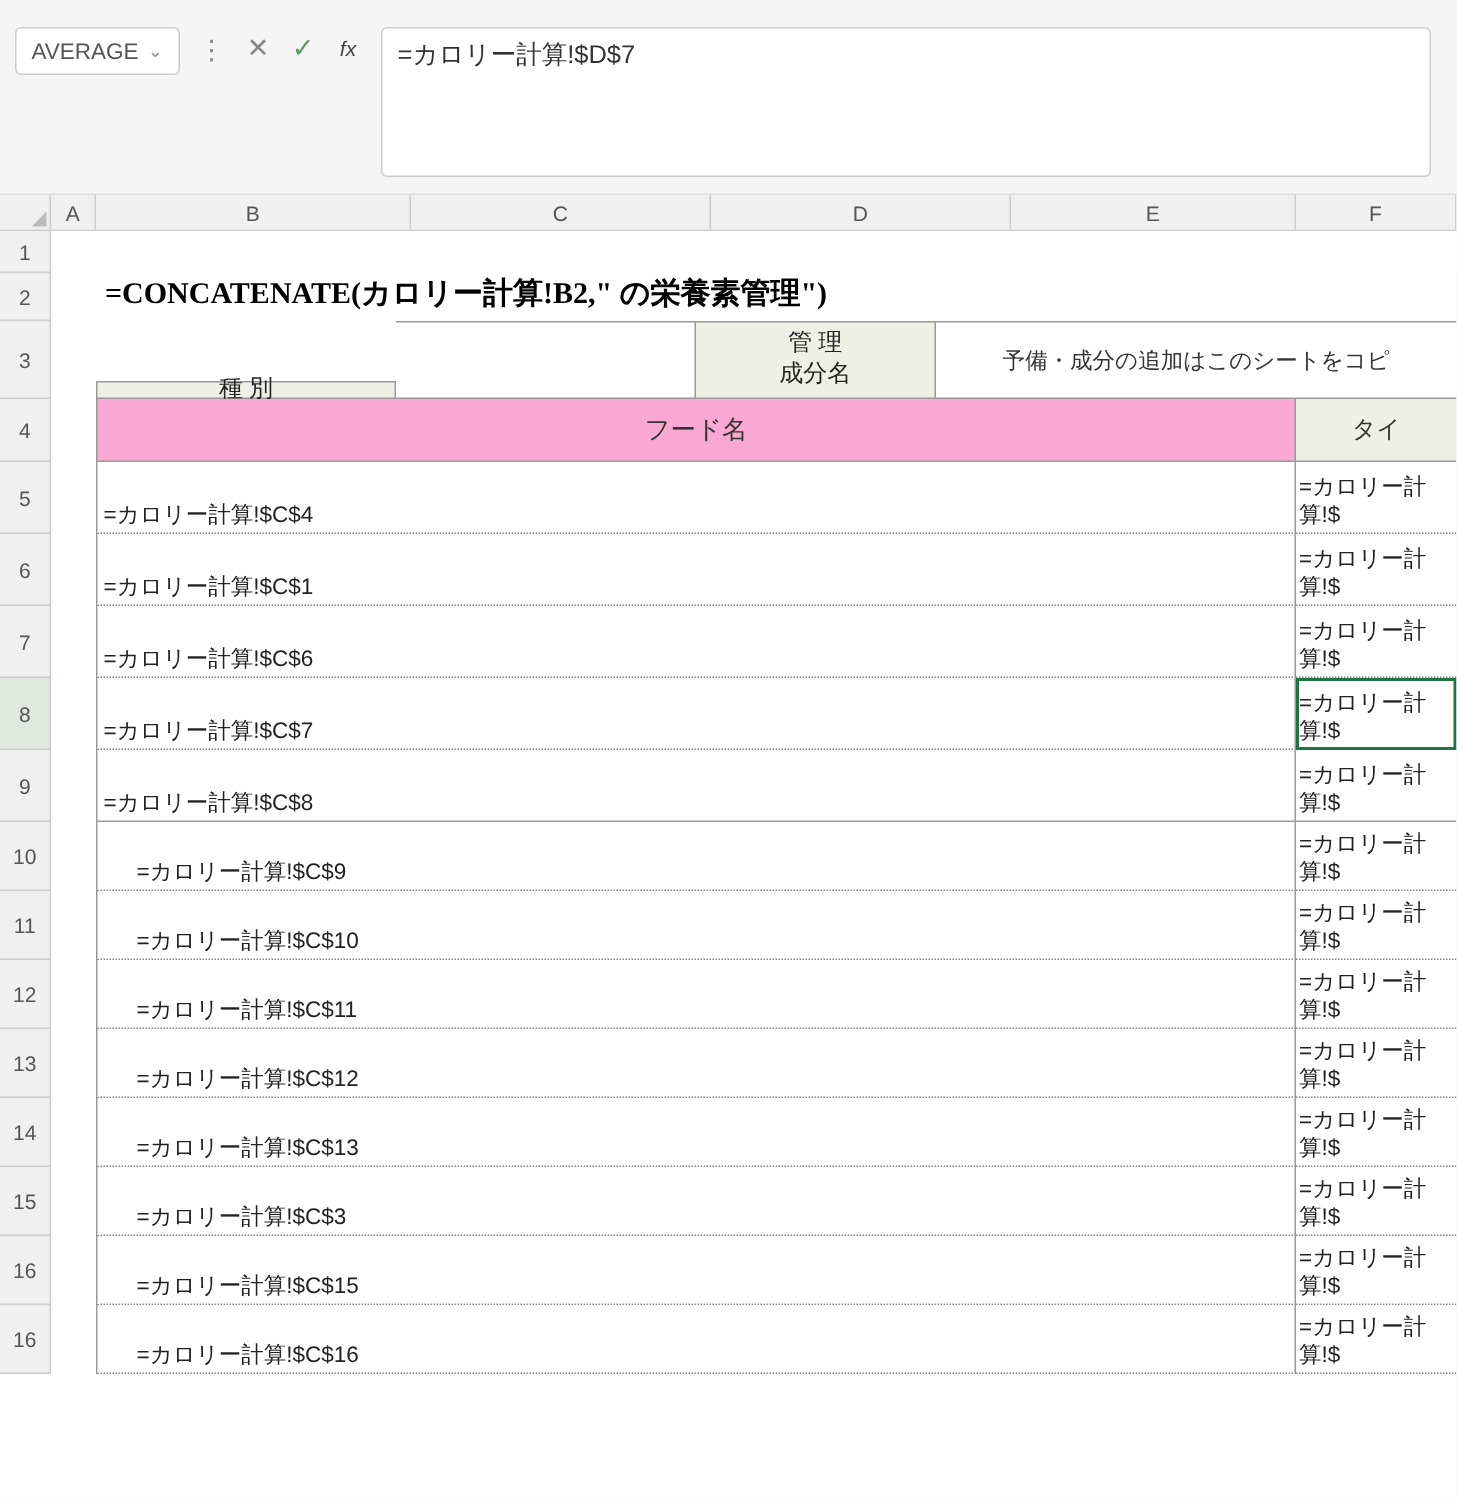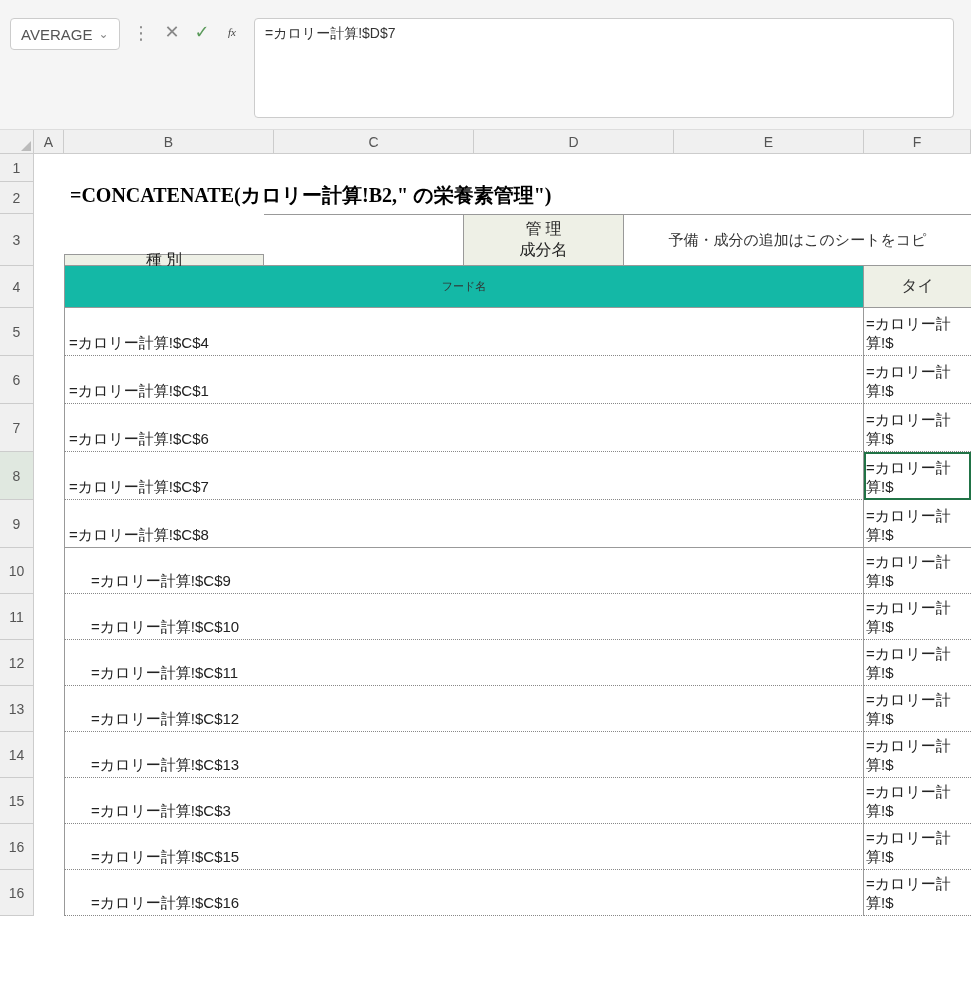--- a/index.html
+++ b/index.html
@@ -51,27 +51,27 @@
     margin-top: 4px;
   }
   .fb-icon {
     width: 20px; height: 20px;
     display: inline-flex; align-items: center; justify-content: center;
     font-size: 18px;
     color: #666;
   }
   .fb-icon.cancel { color: #888; }
   .fb-icon.accept { color: #5a9a5a; }
-  .fb-icon.fx { font-style: italic; font-family: Liberation Serif, serif; font-size: 11px; color: #444; }
+  .fb-icon.fx { font-style: italic; font-family: Liberation Sans, sans-serif; font-size: 14px; color: #444; }
   .formula-input {
     background: #fff;
     border: 1px solid #ccc;
     border-radius: 4px;
     padding: 6px 10px;
-    font-size: 14px;
+    font-size: 17px;
     color: #333;
     flex: 1;
     max-width: 700px;
     height: 100px;
     resize: none;
     font-family: inherit;
   }
   
   .grid-wrap {
     position: relative;
@@ -187,27 +187,27 @@
     font-family: "MS Mincho", serif;
     font-size: 15px;
   }
   .hdr-shubetsu { width: 200px; margin-top: 40px; }
   .hdr-blank1 { width: 200px; }
   .hdr-kanri { width: 160px; }
   .hdr-yobi { width: 347px; border-right: none; }
   
   .hdr2-food {
     width: 800px;
-    background: #14b8a6;
+    background: #f9a8d4;
     border-left: 1px solid #999;
     border-bottom: 1px solid #999;
     border-right: 1px solid #999;
     display: flex; align-items: center; justify-content: center;
     font-family: "MS Mincho", serif;
-    font-size: 11px;
+    font-size: 17px;
   }
   .hdr2-type {
     width: 107px;
     background: #eef0e6;
     border-bottom: 1px solid #999;
     display: flex; align-items: center; justify-content: center;
     font-family: "MS Mincho", serif;
     font-size: 16px;
   }
   

